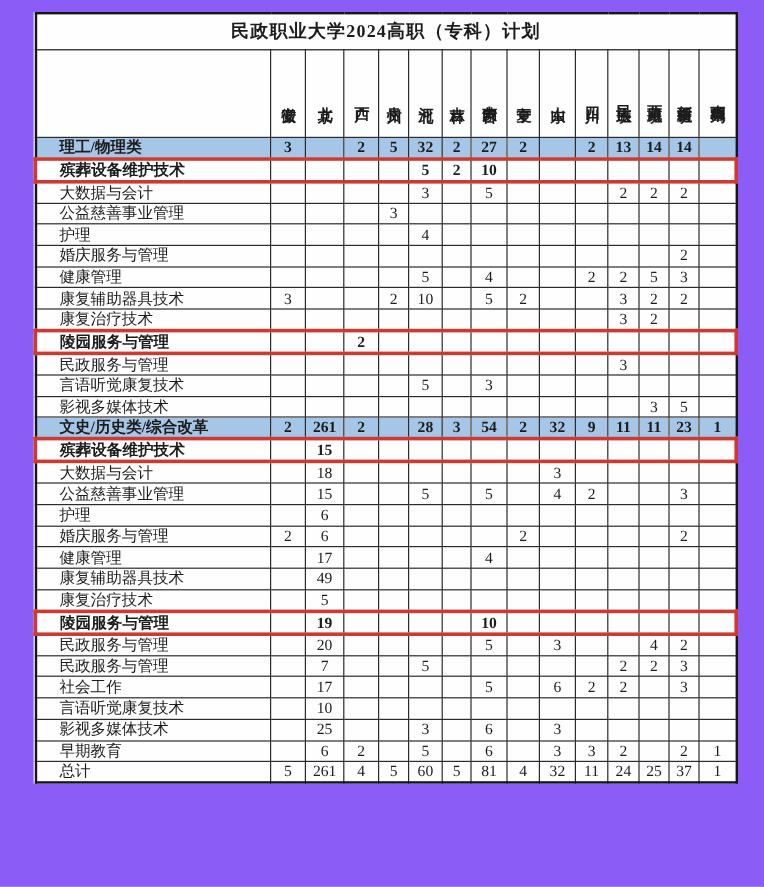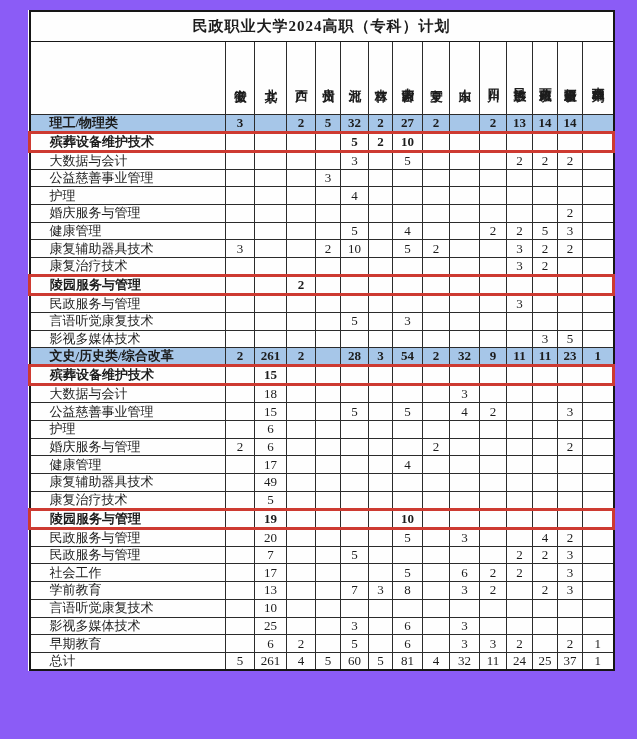--- a/index.html
+++ b/index.html
@@ -549,37 +549,20 @@
           <td class="val">5</td>
           <td class="val"></td>
           <td class="val">6</td>
           <td class="val">2</td>
           <td class="val">2</td>
           <td class="val"></td>
           <td class="val">3</td>
           <td class="val"></td>
         </tr>
         <tr class="major">
-          <td class="label">学前教育</td>
-          <td class="val"></td>
-          <td class="val">13</td>
-          <td class="val"></td>
-          <td class="val"></td>
-          <td class="val">7</td>
-          <td class="val">3</td>
-          <td class="val">8</td>
-          <td class="val"></td>
-          <td class="val">3</td>
-          <td class="val">2</td>
-          <td class="val"></td>
-          <td class="val">2</td>
-          <td class="val">3</td>
-          <td class="val"></td>
-        </tr>
-        <tr class="major">
           <td class="label">言语听觉康复技术</td>
           <td class="val"></td>
           <td class="val">10</td>
           <td class="val"></td>
           <td class="val"></td>
           <td class="val"></td>
           <td class="val"></td>
           <td class="val"></td>
           <td class="val"></td>
           <td class="val"></td>

